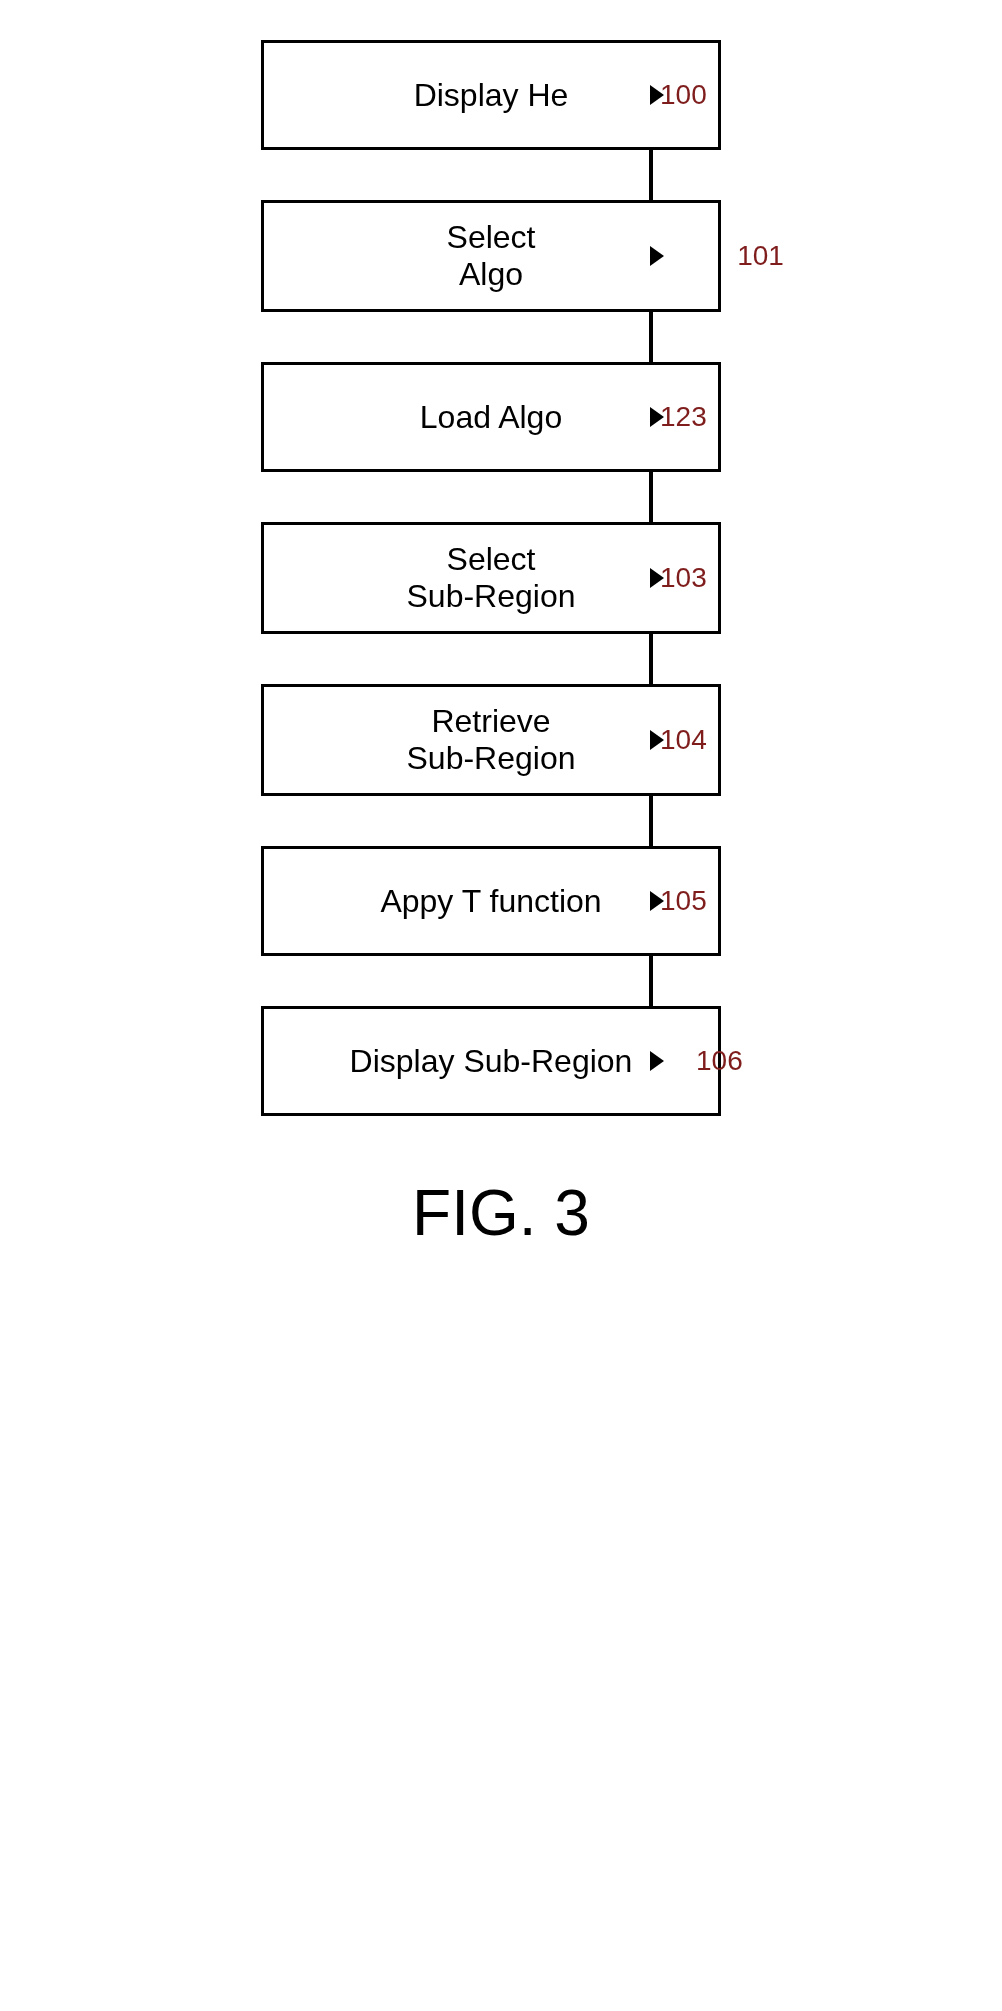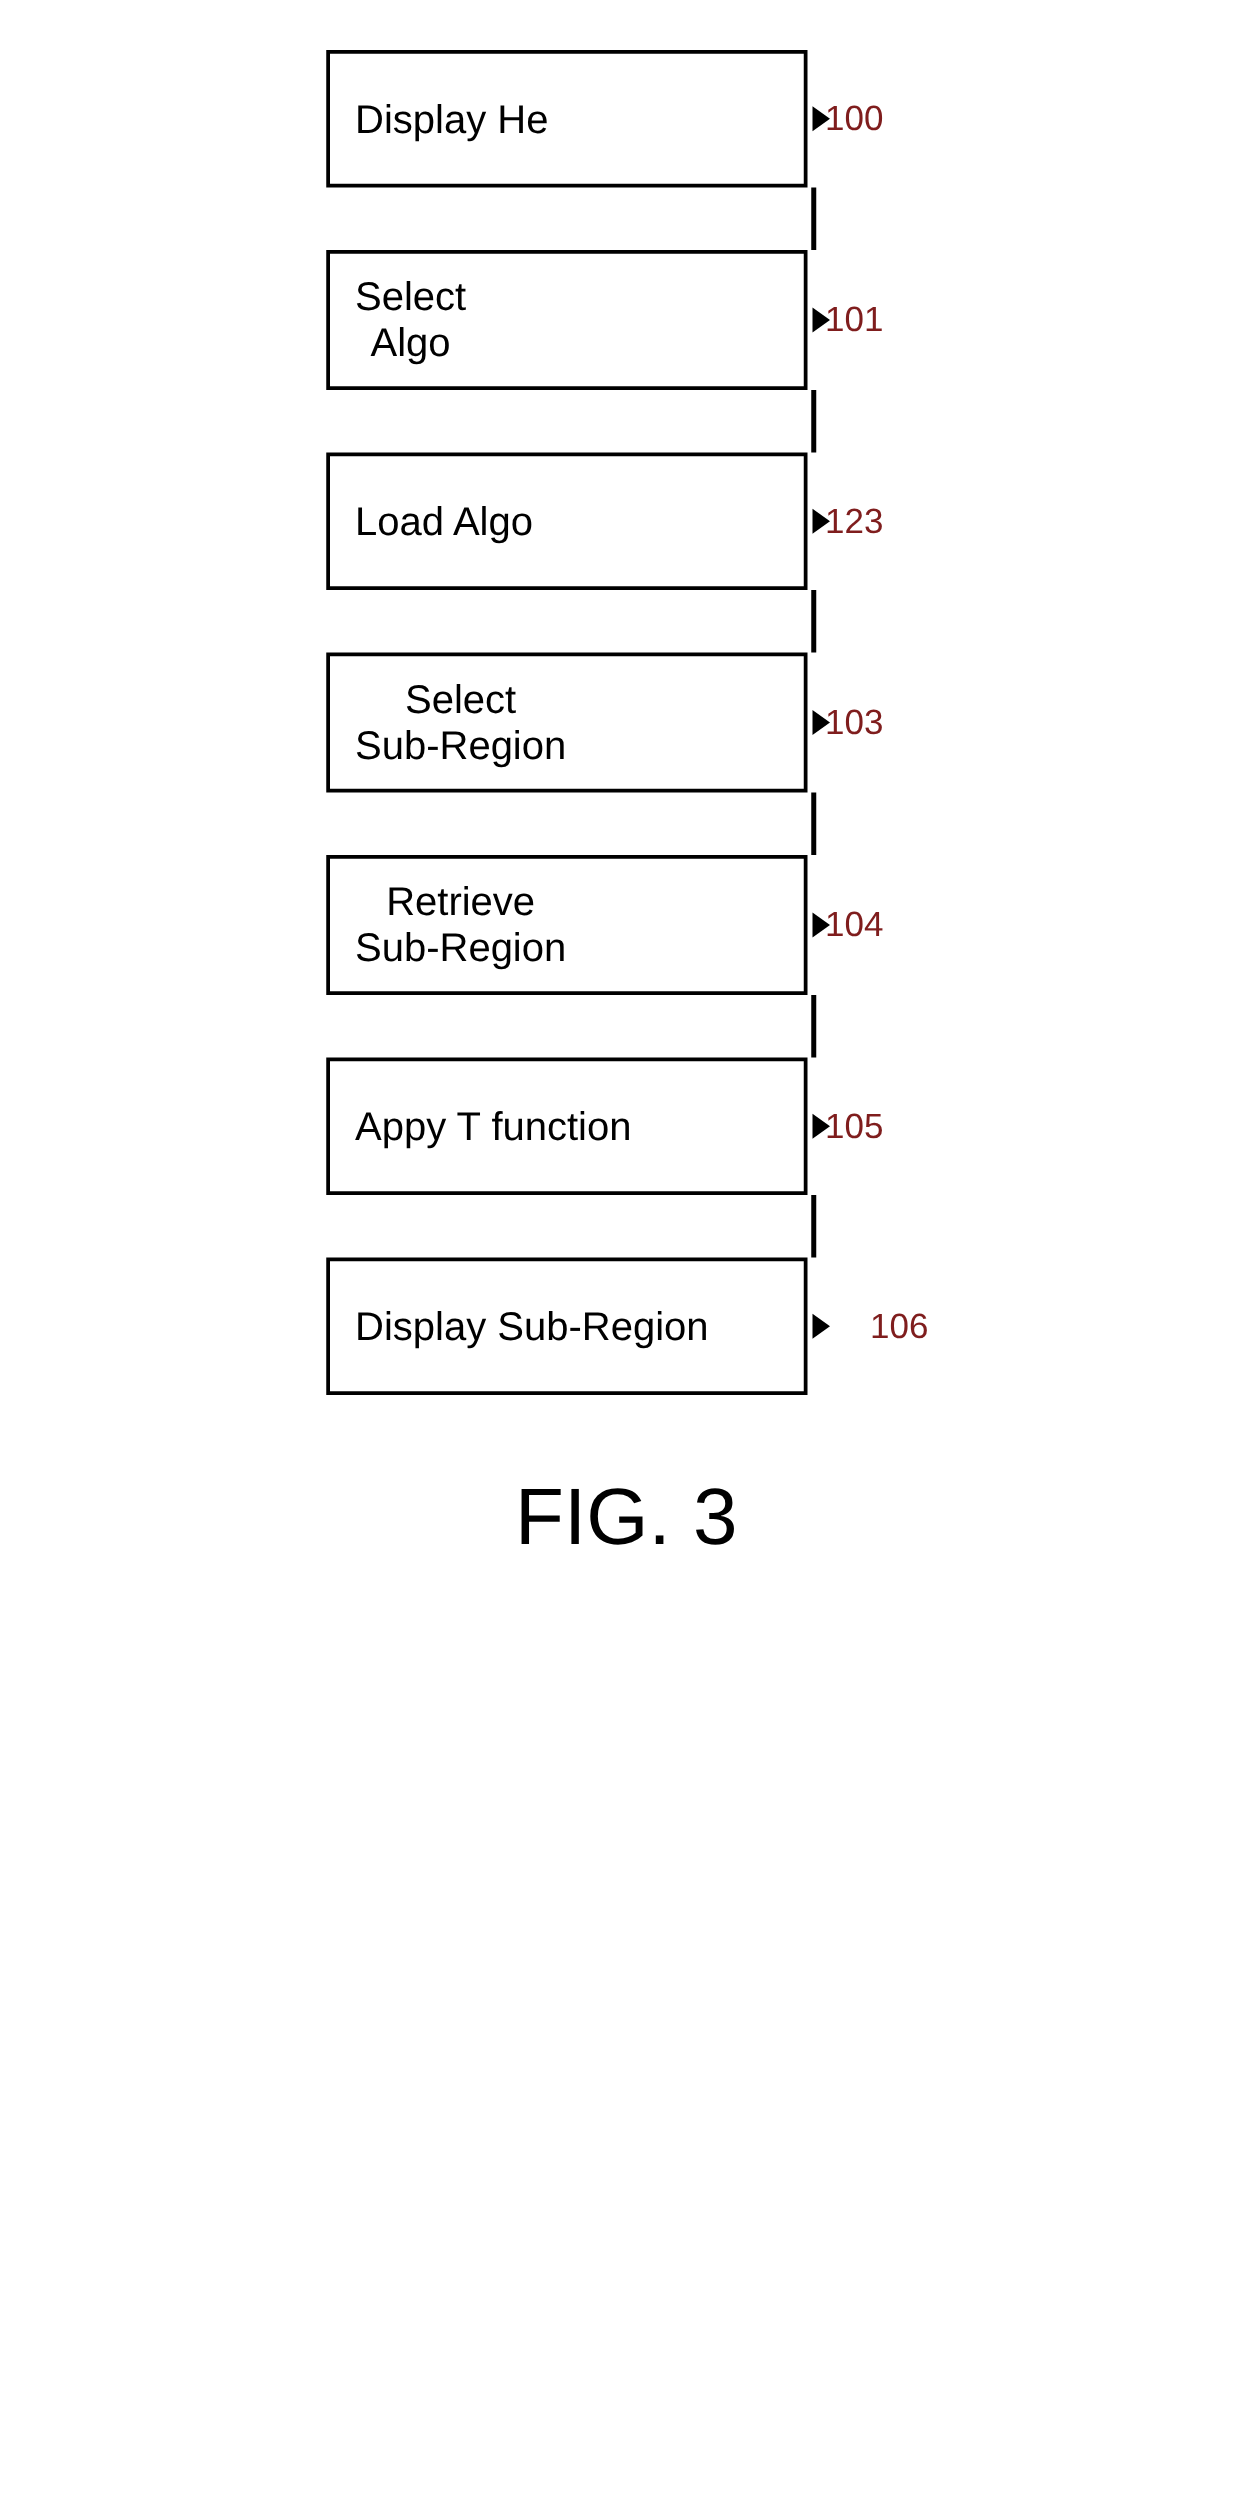--- a/index.html
+++ b/index.html
@@ -32,26 +32,26 @@
       align-items: center;
       position: relative;
       width: 700px;
     }
 
     .box {
       border: 3px solid #000000;
       background: #ffffff;
       display: flex;
       align-items: center;
-      justify-content: flex-start;
+      justify-content: center;
       text-align: center;
       font-size: 32px;
       font-weight: normal;
       color: #000000;
-      width: 385px;
+      width: 460px;
       min-height: 110px;
       padding: 16px 20px;
       position: relative;
       margin-left: 110px;
     }
 
     .label {
       position: absolute;
       right: -10px;
       top: 50%;
@@ -95,21 +95,21 @@
 
     <div style="position: absolute; left: calc(110px + 385px + 4px); top: 50%; transform: translateY(-50%); width: 0; height: 0; border-top: 10px solid transparent; border-bottom: 10px solid transparent; border-left: 14px solid #000;"></div>
   </div>
 
   <div class="connector connector-line"></div>
 
   <div class="flow-row">
     <div class="box">
       <span>Select<br>Algo</span>
     </div>
-    <span class="label" style="position: absolute; left: calc(110px + 385px + 14px); top: 50%; transform: translateY(-50%); font-size: 28px;">
+    <span class="label" style="position: absolute; left: calc(110px + 385px + 14px); top: 50%; transform: translateY(-50%); font-size: 28px; text-align: center;">
       <span>101</span>
     </span>
     <div style="position: absolute; left: calc(110px + 385px + 4px); top: 50%; transform: translateY(-50%); width: 0; height: 0; border-top: 10px solid transparent; border-bottom: 10px solid transparent; border-left: 14px solid #000;"></div>
   </div>
 
   <div class="connector connector-line"></div>
 
   <div class="flow-row">
     <div class="box">
       <span>Load Algo</span>

